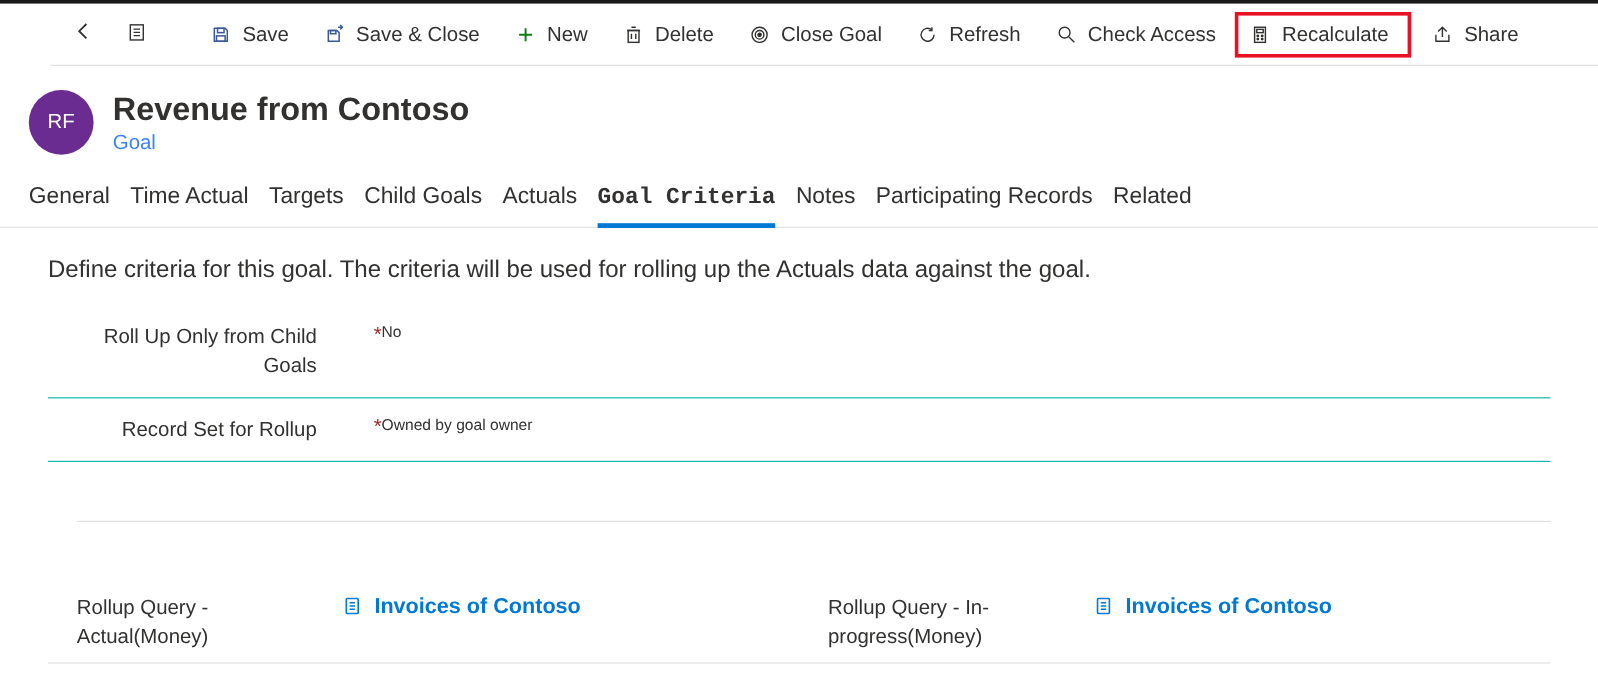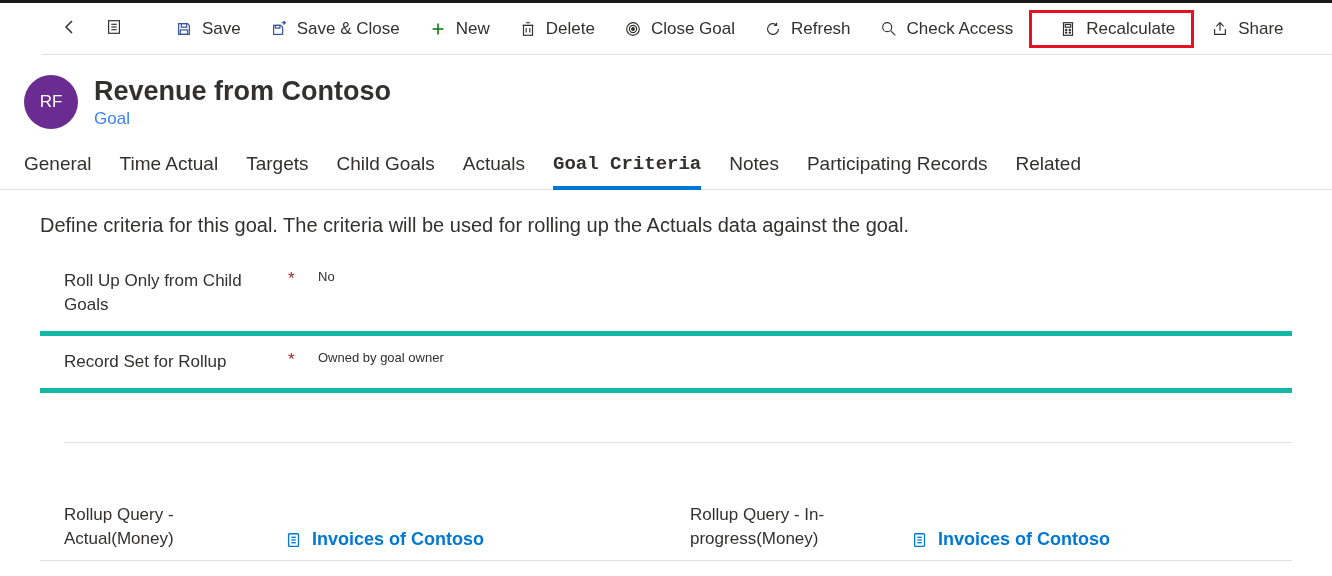--- a/index.html
+++ b/index.html
@@ -43,21 +43,21 @@
     }
     .icon {
       display: inline-flex;
       align-items: center;
       justify-content: center;
       width: 20px;
       height: 20px;
     }
     .highlight-box {
       border: 3px solid #e81123;
-      padding: 2px 8px 2px 18px;
+      padding: 2px 8px 2px 0;
       display: flex;
       align-items: center;
     }
     .header {
       display: flex;
       align-items: flex-end;
       padding: 20px 20px 10px 24px;
       gap: 16px;
     }
     .avatar {
@@ -83,21 +83,21 @@
       color: #323130;
       line-height: 1.2;
     }
     .page-subtitle {
       font-size: 17px;
       color: #3b82f6;
       margin-top: 2px;
     }
     .tabs {
       display: flex;
-      gap: 28px;
+      gap: 17px;
       padding: 14px 20px 0 24px;
       border-bottom: 1px solid #e1e1e1;
     }
     .tab {
       font-size: 19px;
       color: #323130;
       padding-bottom: 14px;
       cursor: pointer;
       position: relative;
     }
@@ -119,21 +119,22 @@
     }
     .section-desc {
       font-size: 20px;
       color: #323130;
       margin-bottom: 18px;
     }
     .form-row {
       display: flex;
       align-items: flex-start;
       padding: 14px 0 14px 24px;
-      border-bottom: 5px solid #14b8a6;
+      border-bottom: 1px solid #14b8a6;
+      text-align: right;
     }
     .form-label {
       width: 200px;
       font-size: 17px;
       color: #323130;
       flex-shrink: 0;
       line-height: 1.4;
     }
     .required {
       color: #a4262c;
@@ -146,21 +147,21 @@
       font-size: 13px;
       color: #323130;
     }
     .rollup-section {
       display: flex;
       margin-top: 50px;
     }
     .rollup-col {
       flex: 1;
       display: flex;
-      align-items: flex-end;
+      align-items: flex-start;
       padding: 10px 0 10px 24px;
       border-bottom: 1px solid #e1e1e1;
       gap: 20px;
     }
     .rollup-label {
       width: 200px;
       font-size: 17px;
       color: #323130;
       line-height: 1.4;
     }

